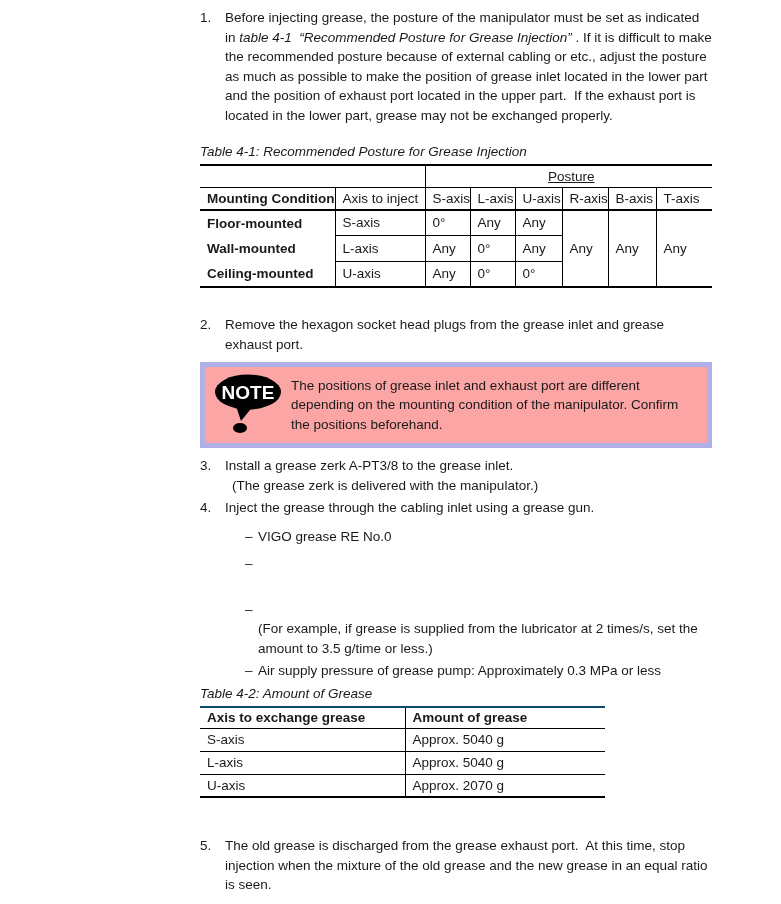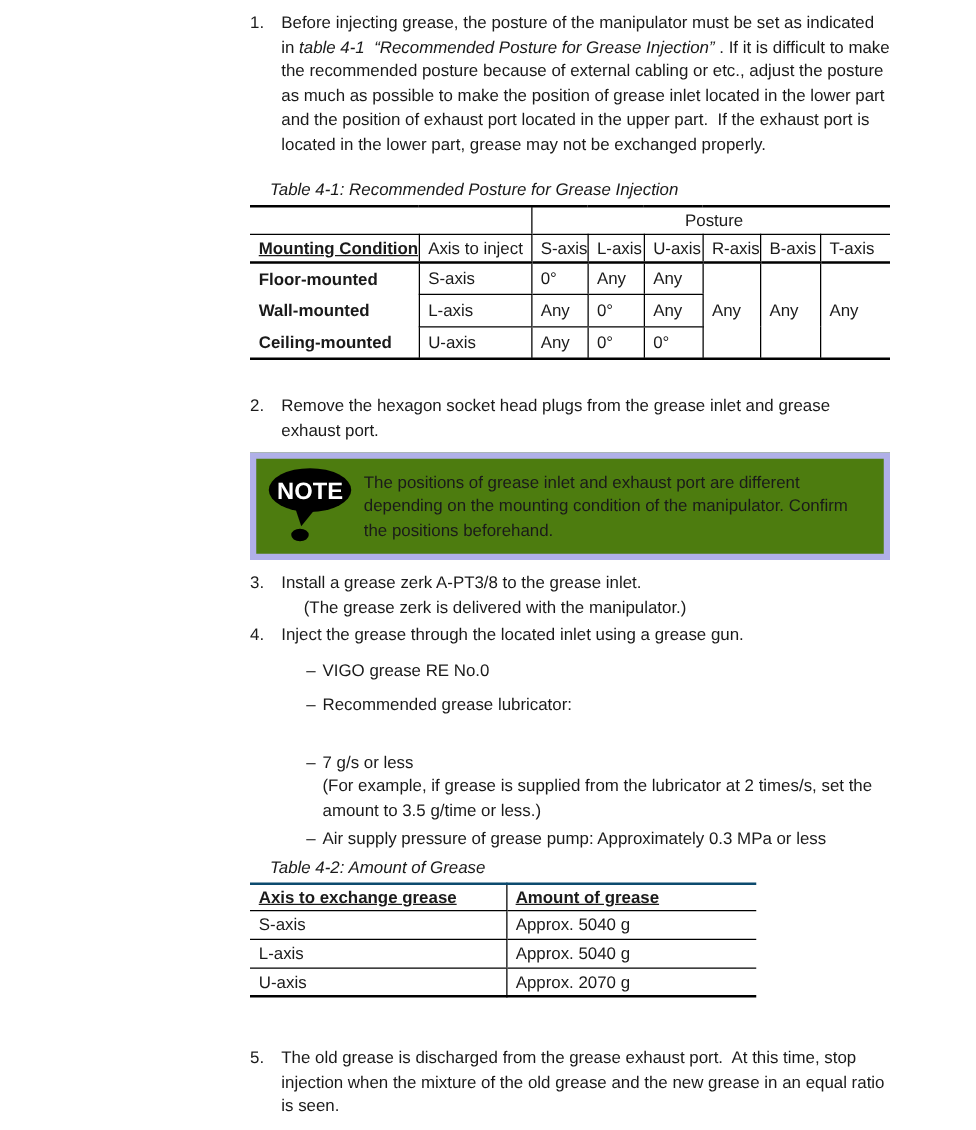--- a/index.html
+++ b/index.html
@@ -6,38 +6,38 @@
   html,body { background:#fff; }
   #page {
     position:relative; width:781px; height:904px; background:#ffffff;
     font-family:"Liberation Sans", sans-serif; font-size:13.5px;
     line-height:19.5px; color:#1a1a1a; overflow:hidden;
   }
   .abs { position:absolute; }
   .step { display:flex; width:512px; }
   .num  { width:25px; flex:none; }
   .stepbody { flex:1; }
-  .caption { font-style:italic;margin-left:16px; }
-  .bold { font-weight:bold;text-decoration:underline; }
+  .caption { font-style:italic; }
+  .bold { font-weight:bold; }
 
   
   table { border-collapse:collapse; table-layout:fixed; }
   .t1 { width:512px; border-top:2px solid #000; border-bottom:2px solid #000; }
   .t1 td { padding:0 2px 0 7px; vertical-align:middle; height:25px; overflow:hidden; white-space:nowrap; }
   .bl  { border-left:1.5px solid #000; }
   .bb  { border-bottom:1.5px solid #000; }
   .bb2 { border-bottom:2px solid #000; }
-  .r-top td  { height:22px; }
+  .r-top td  { height:22px;text-decoration:underline; }
   .r-head td { height:23px; }
   .posture-cell { text-align:center; padding:0; }
   .mount { vertical-align:top; padding:0 0 0 7px; }
   .mount div { height:25px; line-height:25px; font-weight:bold; }
 
   
-  .notebox { width:512px; height:86px; border:5px solid #b0b0e8; background:#4d7c0f; display:flex; align-items:center; }
+  .notebox { width:512px; height:86px; border:5px solid #b0b0e8; background:#fca5a5; display:flex; align-items:center; }
   .noteicon-wrap { width:86px; flex:none; display:flex; justify-content:center; align-items:center; }
   .notetext { flex:1; padding-right:24px; }
 
   
   .sub { display:flex; }
   .dash { width:13px; flex:none; }
   .sublabel { width:252px; flex:none; }
   .sublabel-wide { width:454px; flex:none; }
   .subvalue { width:202px; flex:none; }
 
@@ -127,42 +127,40 @@
         <text x="35" y="26" text-anchor="middle" font-size="19" font-weight="bold" fill="#fff" font-family="Liberation Sans, sans-serif">NOTE</text>
       </svg>
     </div>
     <div class="notetext">The positions of grease inlet and exhaust port are different depending on the mounting condition of the manipulator. Confirm the positions beforehand.</div>
   </div>
 
   <div class="abs step" style="left:200px; top:456px;">
     <div class="num">3.</div>
     <div class="stepbody">
       <div>Install a grease zerk A-PT3/8 to the grease inlet.</div>
-      <div style="margin-left:18px">(The grease zerk is delivered with the manipulator.)</div>
+      <div style="margin-left:7px">(The grease zerk is delivered with the manipulator.)</div>
     </div>
   </div>
 
   <div class="abs step" style="left:200px; top:498px;">
     <div class="num">4.</div>
-    <div class="stepbody">Inject the grease through the located inlet using a grease gun.</div>
+    <div class="stepbody">Inject the grease through the cabling inlet using a grease gun.</div>
   </div>
 
   <div class="abs sub" style="left:245px; top:527px;">
     <div class="dash">–</div>
     <div class="subvalue">VIGO grease RE No.0</div>
   </div>
 
   <div class="abs sub" style="left:245px; top:554px;">
     <div class="dash">–</div>
-    <div class="sublabel">Recommended grease lubricator:</div>
   </div>
 
   <div class="abs sub" style="left:245px; top:600px;">
     <div class="dash">–</div>
-    <div class="subvalue">7 g/s or less</div>
   </div>
   <div class="abs" style="left:258px; top:619px; width:460px;">(For example, if grease is supplied from the lubricator at 2 times/s, set the amount to 3.5 g/time or less.)</div>
 
   <div class="abs sub" style="left:245px; top:661px;">
     <div class="dash">–</div>
     <div class="sublabel-wide">Air supply pressure of grease pump: Approximately 0.3 MPa or less</div>
   </div>
 
   <div class="abs caption" style="left:200px; top:684px;">Table 4-2: Amount of Grease</div>
 

